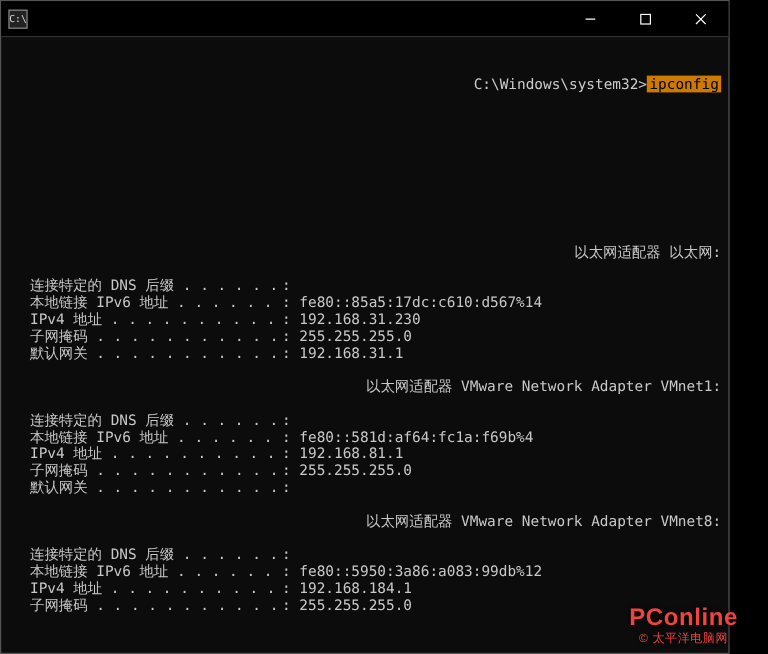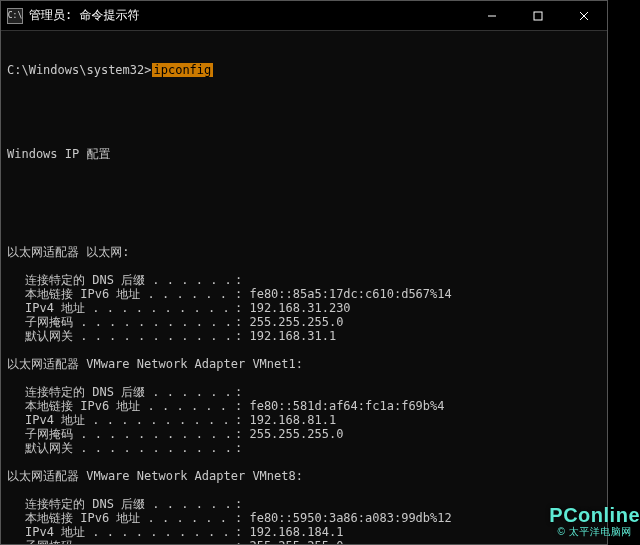--- a/index.html
+++ b/index.html
@@ -40,44 +40,44 @@
     width:46px;height:30px;display:flex;align-items:center;justify-content:center;
     color:#fff;font-size:12px;
   }
   .term {
     flex:1;
     padding: 4px 6px;
     line-height: 14px;
     color:#c8c8c8;
     white-space: pre;
     overflow:hidden;
+    text-align:right;
   }
   .line { min-height:14px; }
   .hl { background:#cc7a00; color:#000; padding:0 2px; }
   .prompt { color:#ccc; }
   .kv { display:flex; }
   .klabel { width:210px; overflow:hidden; }
   .kval { }
   .ind1 { padding-left:18px; }
   .watermark {
-    position:absolute; right:0; bottom:6px;
-    color:#5eead4; font-family: Arial, sans-serif;
+    position:absolute; right:25px; bottom:6px;
+    color:#ef4444; font-family: Arial, sans-serif;
     font-size:20px; font-weight:bold; letter-spacing:0.5px;
     text-shadow:0 0 4px rgba(0,0,0,0.9);
   }
   .watermark .sub { font-size:10px; font-weight:normal; display:block; text-align:center; margin-top:-2px;}
 </style>
 </head>
 <body>
 
 <div class="win">
   <div class="titlebar">
     <div class="tleft">
       <div class="ticon">C:\</div>
-      <div class="ttitle">管理员: 命令提示符</div>
     </div>
     <div class="tbtns">
       <div class="tbtn">
         <svg width="10" height="10">
             <line x1="1" y1="5" x2="9" y2="5" stroke="#fff" stroke-width="1"></line>
           </svg>
       </div>
       <div class="tbtn">
         <svg width="10" height="10">
             <rect x="1" y="1" width="8" height="8" fill="none" stroke="#fff" stroke-width="1"></rect>
@@ -88,21 +88,20 @@
             <line x1="1" y1="1" x2="9" y2="9" stroke="#fff" stroke-width="1"></line>
             <line x1="9" y1="1" x2="1" y2="9" stroke="#fff" stroke-width="1"></line>
           </svg>
       </div>
     </div>
   </div>
 
   <div class="term">
     <div class="line"><span class="prompt">C:\Windows\system32&gt;</span><span class="hl">ipconfig</span></div>
     <div class="line">&nbsp;</div>
-    <div class="line">Windows IP 配置</div>
     <div class="line">&nbsp;</div>
 
     <div id="adapters"><div class="line">以太网适配器 以太网:</div><div class="line">&nbsp;</div><div class="line kv ind1"><span class="klabel">连接特定的 DNS 后缀 . . . . . . . . . .</span><span class="kval">: </span></div><div class="line kv ind1"><span class="klabel">本地链接 IPv6 地址 . . . . . . . . . .</span><span class="kval">: fe80::85a5:17dc:c610:d567%14</span></div><div class="line kv ind1"><span class="klabel">IPv4 地址 . . . . . . . . . . . . </span><span class="kval">: 192.168.31.230</span></div><div class="line kv ind1"><span class="klabel">子网掩码 . . . . . . . . . . . . . .</span><span class="kval">: 255.255.255.0</span></div><div class="line kv ind1"><span class="klabel">默认网关 . . . . . . . . . . . . . .</span><span class="kval">: 192.168.31.1</span></div><div class="line">&nbsp;</div><div class="line">以太网适配器 VMware Network Adapter VMnet1:</div><div class="line">&nbsp;</div><div class="line kv ind1"><span class="klabel">连接特定的 DNS 后缀 . . . . . . . . . .</span><span class="kval">: </span></div><div class="line kv ind1"><span class="klabel">本地链接 IPv6 地址 . . . . . . . . . .</span><span class="kval">: fe80::581d:af64:fc1a:f69b%4</span></div><div class="line kv ind1"><span class="klabel">IPv4 地址 . . . . . . . . . . . . </span><span class="kval">: 192.168.81.1</span></div><div class="line kv ind1"><span class="klabel">子网掩码 . . . . . . . . . . . . . .</span><span class="kval">: 255.255.255.0</span></div><div class="line kv ind1"><span class="klabel">默认网关 . . . . . . . . . . . . . .</span><span class="kval">: </span></div><div class="line">&nbsp;</div><div class="line">以太网适配器 VMware Network Adapter VMnet8:</div><div class="line">&nbsp;</div><div class="line kv ind1"><span class="klabel">连接特定的 DNS 后缀 . . . . . . . . . .</span><span class="kval">: </span></div><div class="line kv ind1"><span class="klabel">本地链接 IPv6 地址 . . . . . . . . . .</span><span class="kval">: fe80::5950:3a86:a083:99db%12</span></div><div class="line kv ind1"><span class="klabel">IPv4 地址 . . . . . . . . . . . . </span><span class="kval">: 192.168.184.1</span></div><div class="line kv ind1"><span class="klabel">子网掩码 . . . . . . . . . . . . . .</span><span class="kval">: 255.255.255.0</span></div></div>
 
     
     
     
     
 
     

